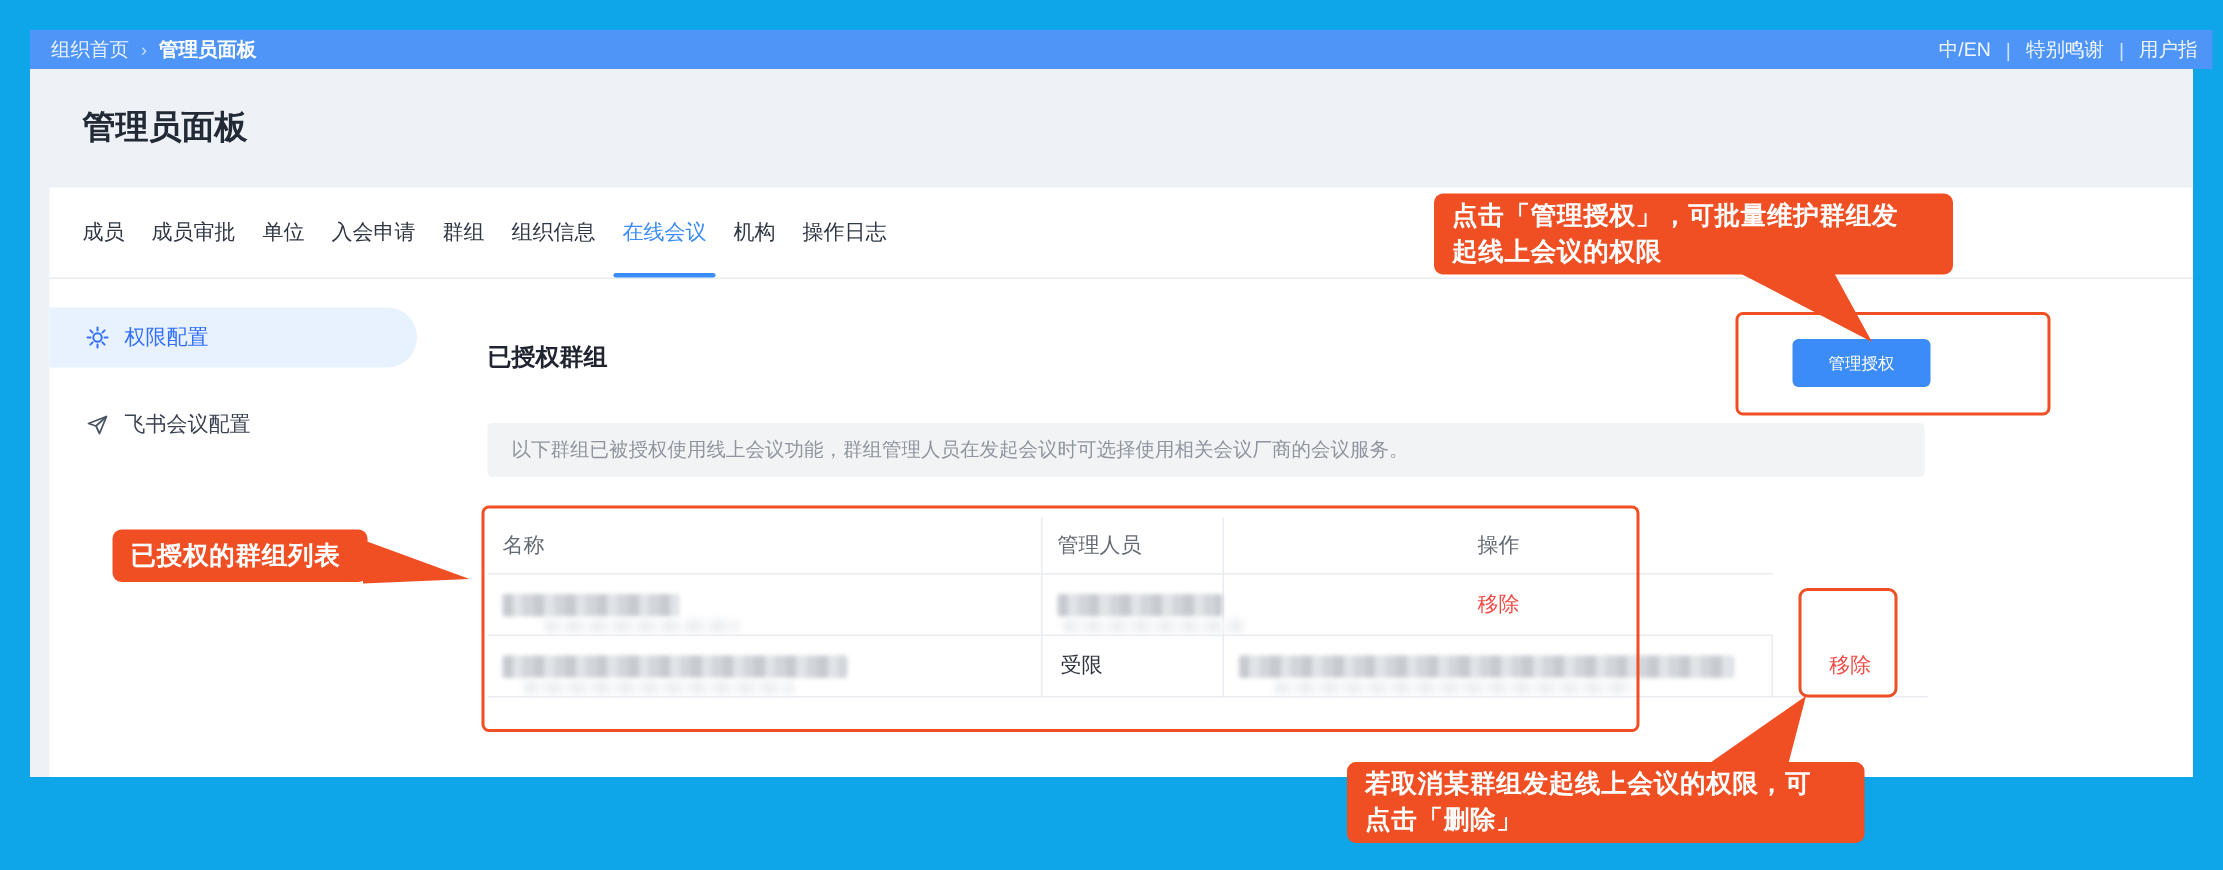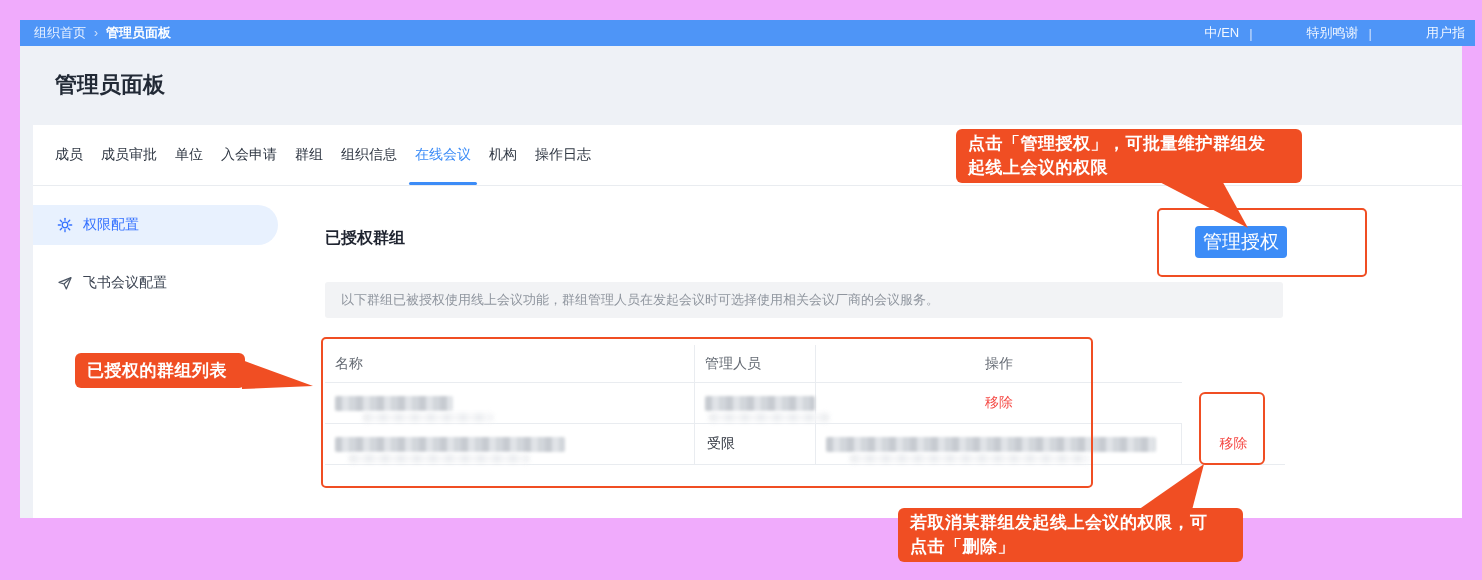--- a/index.html
+++ b/index.html
@@ -1,32 +1,32 @@
 <!DOCTYPE html>
 <html><head>
 <meta charset="utf-8">
 <style>
   * { margin:0; padding:0; box-sizing:border-box; }
   html,body { background:#fff; }
   body { font-family:"Liberation Sans", sans-serif; }
-  .stage { position:relative; width:1482px; height:580px; overflow:hidden; background:#f0abfc; }
+  .stage { position:relative; width:1482px; height:580px; overflow:hidden; background:#0ea5e9; }
 
   
   .page-bg { position:absolute; left:20px; top:20px; width:1442px; height:498px; background:#eef1f6; }
 
   
   .topbar { position:absolute; left:20px; top:20px; width:1455px; height:26px; background:#4e95f7;
             display:flex; align-items:center; justify-content:space-between; padding:0 10px 0 14px;
             color:#fff; font-size:13px; z-index:3; overflow:hidden; white-space:nowrap; }
   .crumbs { display:flex; align-items:center; gap:8px; }
   .crumb-home { color:#eaf2ff; cursor:pointer; }
   .crumb-sep { color:#cfe0fb; font-size:12px; }
   .crumb-cur { color:#fff; font-weight:bold; }
   .toplinks { display:flex; align-items:center; gap:10px; color:#f2f7ff; }
-  .toplink { cursor:pointer;margin-left:44px; }
+  .toplink { cursor:pointer; }
   .toplink-div { color:#cfe0fb; }
 
   
   .page-title { position:absolute; left:55px; top:70px; font-size:22px; font-weight:bold; color:#222a36; z-index:2; }
 
   
   .card { position:absolute; left:33px; top:125px; width:1429px; height:393px; background:#fff; z-index:2; }
 
   
   .tabs-row { position:absolute; left:0; top:0; width:100%; height:61px; border-bottom:1px solid #e9ecf0;
@@ -41,21 +41,21 @@
   .sidebar { position:absolute; left:0; top:80px; width:245px; }
   .side-item { display:flex; align-items:center; gap:10px; height:40px; padding-left:24px;
                font-size:14px; color:#3c4452; cursor:pointer; }
   .side-item.active { background:#e8f1fe; color:#3370ff; border-radius:0 20px 20px 0; }
   .side-item + .side-item { margin-top:18px; }
   .side-icon { display:flex; width:16px; height:16px; }
 
   
   .section-title { position:absolute; left:292px; top:103px; font-size:16px; font-weight:bold; color:#1f2430; }
   .manage-btn { position:absolute; left:1162px; top:101px; width:92px; height:32px; background:#3c8cf7;
-                color:#fff; font-size:19px; border:none; border-radius:4px; display:flex; align-items:center;
+                color:#fff; font-size:11px; border:none; border-radius:4px; display:flex; align-items:center;
                 justify-content:center; cursor:pointer; }
   .notice { position:absolute; left:292px; top:157px; width:958px; height:36px; background:#f2f3f5;
             border-radius:3px; display:flex; align-items:center; padding-left:16px;
             font-size:13px; color:#8f959e; }
 
   
   .gtable { position:absolute; left:292px; top:220px; width:960px; font-size:14px; }
   .trow { display:grid; grid-template-columns:370px 121px 366px 103px; }
   .thead .cell { color:#646a73; height:38px; }
   .cell { display:flex; align-items:center; padding-left:10px; border-bottom:1px solid #e9ecf0;

